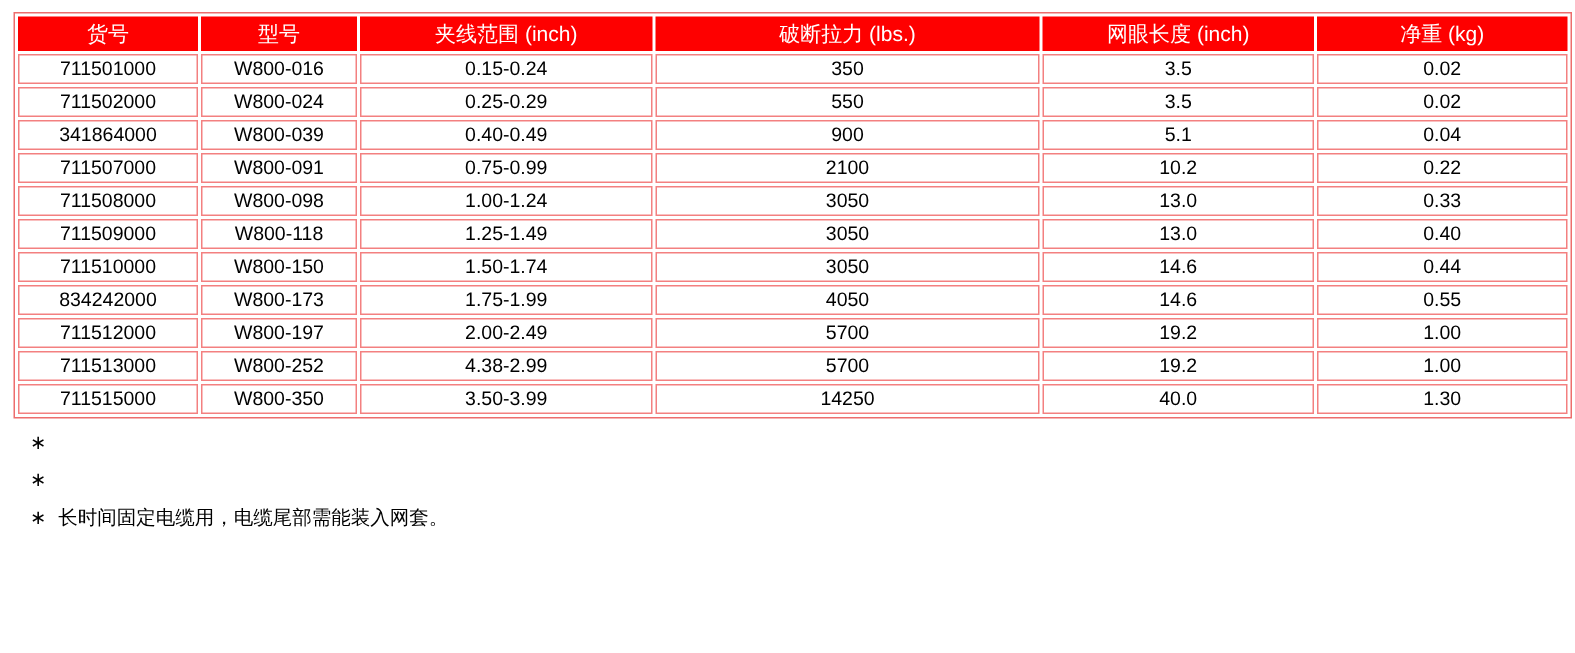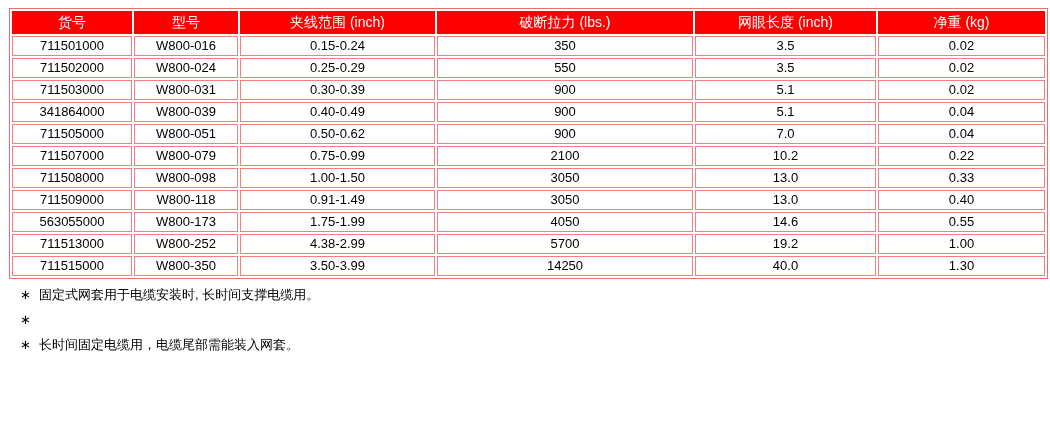--- a/index.html
+++ b/index.html
@@ -90,74 +90,74 @@
         </tr>
         <tr>
           <td>711502000</td>
           <td>W800-024</td>
           <td>0.25-0.29</td>
           <td>550</td>
           <td>3.5</td>
           <td>0.02</td>
         </tr>
         <tr>
-          <td>711503000</td>
-          <td>W800-031</td>
-          <td>0.30-0.39</td>
-          <td>900</td>
-          <td>5.1</td>
-          <td>0.02</td>
-        </tr>
-        <tr>
           <td>341864000</td>
           <td>W800-039</td>
           <td>0.40-0.49</td>
           <td>900</td>
           <td>5.1</td>
           <td>0.04</td>
         </tr>
         <tr>
-          <td>711505000</td>
-          <td>W800-051</td>
-          <td>0.50-0.62</td>
-          <td>900</td>
-          <td>7.0</td>
-          <td>0.04</td>
-        </tr>
-        <tr>
           <td>711507000</td>
-          <td>W800-079</td>
+          <td>W800-091</td>
           <td>0.75-0.99</td>
           <td>2100</td>
           <td>10.2</td>
           <td>0.22</td>
         </tr>
         <tr>
           <td>711508000</td>
           <td>W800-098</td>
-          <td>1.00-1.50</td>
+          <td>1.00-1.24</td>
           <td>3050</td>
           <td>13.0</td>
           <td>0.33</td>
         </tr>
         <tr>
           <td>711509000</td>
           <td>W800-118</td>
-          <td>0.91-1.49</td>
+          <td>1.25-1.49</td>
           <td>3050</td>
           <td>13.0</td>
           <td>0.40</td>
         </tr>
         <tr>
-          <td>563055000</td>
+          <td>711510000</td>
+          <td>W800-150</td>
+          <td>1.50-1.74</td>
+          <td>3050</td>
+          <td>14.6</td>
+          <td>0.44</td>
+        </tr>
+        <tr>
+          <td>834242000</td>
           <td>W800-173</td>
           <td>1.75-1.99</td>
           <td>4050</td>
           <td>14.6</td>
           <td>0.55</td>
+        </tr>
+        <tr>
+          <td>711512000</td>
+          <td>W800-197</td>
+          <td>2.00-2.49</td>
+          <td>5700</td>
+          <td>19.2</td>
+          <td>1.00</td>
         </tr>
         <tr>
           <td>711513000</td>
           <td>W800-252</td>
           <td>4.38-2.99</td>
           <td>5700</td>
           <td>19.2</td>
           <td>1.00</td>
         </tr>
         <tr>
@@ -167,21 +167,20 @@
           <td>14250</td>
           <td>40.0</td>
           <td>1.30</td>
         </tr>
       </tbody>
   </table>
 
   <div class="notes">
       <div class="note">
         <span class="marker">∗</span>
-        <span>固定式网套用于电缆安装时, 长时间支撑电缆用。</span>
       </div>
       <div class="note">
         <span class="marker">∗</span>
       </div>
       <div class="note">
         <span class="marker">∗</span>
         <span>长时间固定电缆用，电缆尾部需能装入网套。</span>
       </div>
     </div>
 </div>

